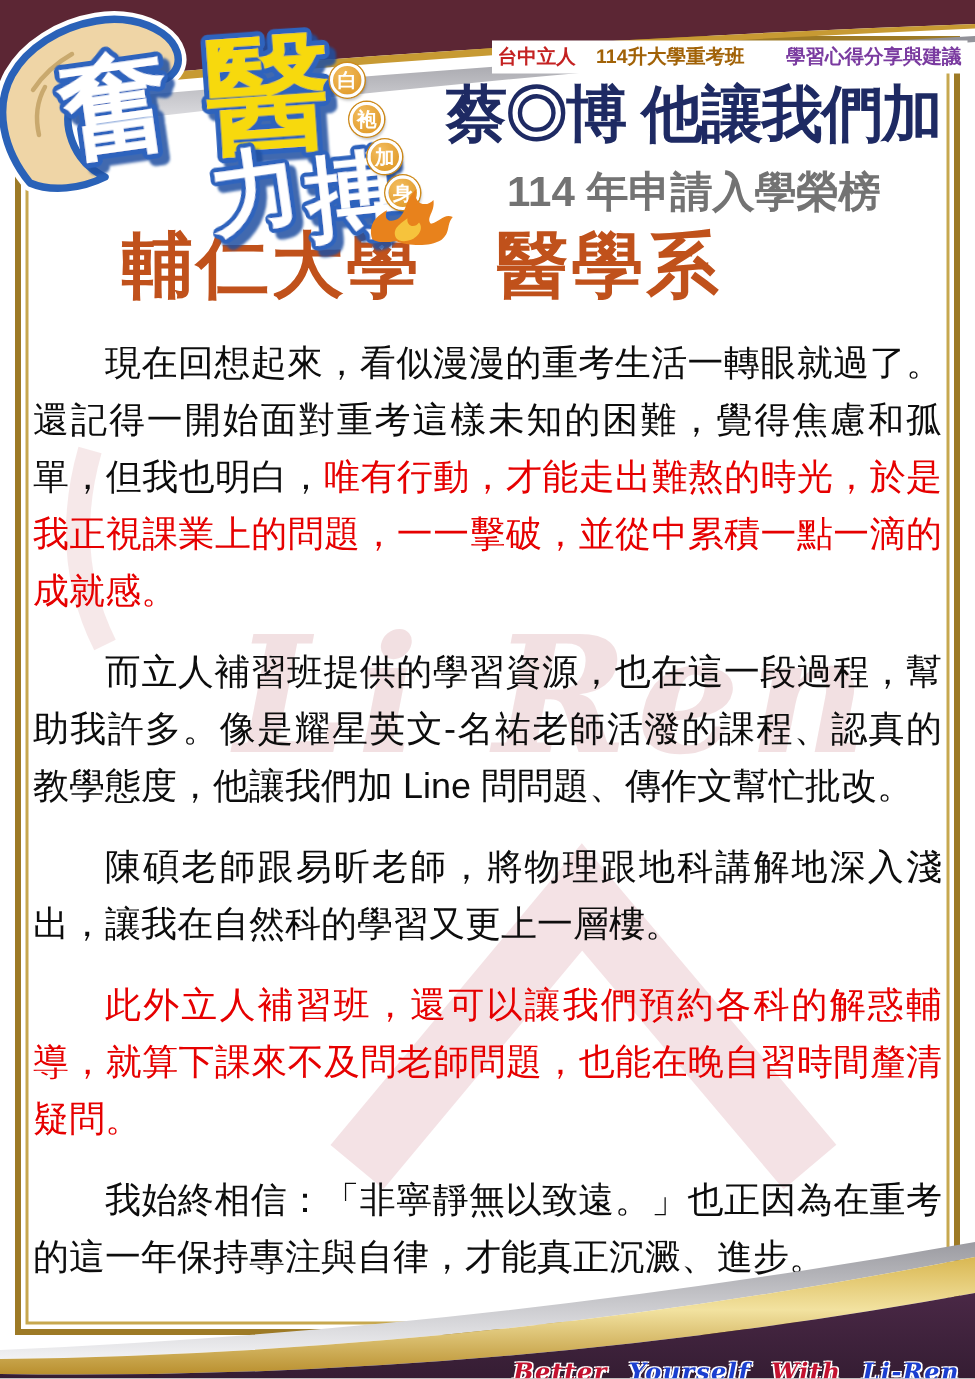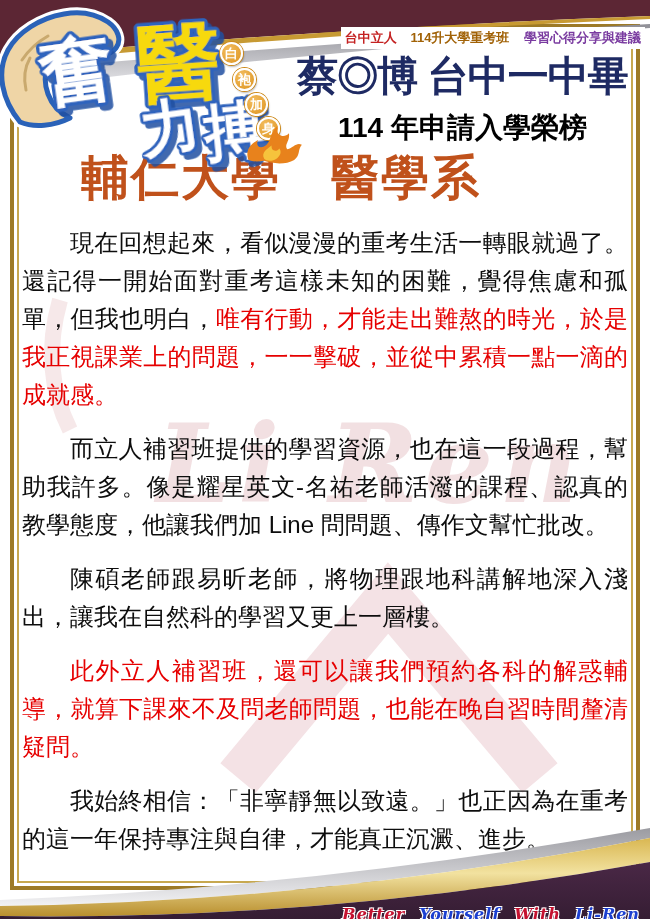--- a/index.html
+++ b/index.html
@@ -19,41 +19,41 @@
     border:2px solid #c7a84f; }
 
   
   .header-bands { position:absolute; left:0; top:0; z-index:3; }
 
   
   .tagline { position:absolute; top:27px; right:5px; z-index:6; background:#fff;
     padding:2px 4px; font-size:13px; font-weight:bold; white-space:nowrap; }
   .tg-brand   { color:#c42222; }
   .tg-program { color:#a16207; margin-left:10px; }
-  .tg-topic   { color:#7a3ba0; margin-left:11px; }
+  .tg-topic   { color:#7a3ba0; margin-left:24px; }
 
   
   .logo { position:absolute; left:0; top:0; width:340px; height:205px; z-index:7; }
   .arm  { position:absolute; left:-8px; top:0; }
   .logo-chars { position:absolute; left:0; top:0; font-family:"Liberation Sans",sans-serif; }
   .badge { position:absolute; width:23px; height:23px; border-radius:50%;
     background:radial-gradient(circle at 35% 30%, #f3bd5f, #dd9420);
     border:2px solid #fff; box-shadow:0 0 0 1px #cd8a1b, 1px 2px 2px rgba(0,0,0,.25);
     color:#fff; font-size:13px; font-weight:bold;
     display:flex; align-items:center; justify-content:center; }
   .b1{left:220px; top:42px;} .b2{left:233px; top:68px;}
   .b3{left:245px; top:93px;} .b4{left:257px; top:117px;}
   .flame { position:absolute; left:244px; top:118px; transform:rotate(6deg); }
 
   
   .name-title { position:absolute; left:280px; top:50px; width:365px; z-index:4;
     text-align:center; font-size:41px; line-height:52px; font-weight:900;
     color:#1e2a63; letter-spacing:-1px; white-space:nowrap; }
   .honor-title { position:absolute; left:280px; top:108px; width:365px; z-index:4;
-    text-align:center; font-size:28px; line-height:40px; font-weight:bold; color:#000000; }
+    text-align:center; font-size:28px; line-height:40px; font-weight:bold; color:#737373; }
   .school-title { position:absolute; left:20px; top:146px; width:522px; z-index:4;
     text-align:center; font-size:48px; line-height:64px; font-weight:900;
     color:#c0511b; letter-spacing:2px; }
 
   
   .body-text { position:absolute; left:22px; top:212px; width:606px; z-index:4;
     font-size:24px; line-height:38px; color:#0d0d0d; text-align:justify; }
   .body-text p { margin:12px 0 16px 0; text-indent:2em; }
   .seg.red { color:#e60000; }
 
@@ -122,21 +122,21 @@
     <span class="badge b2">袍</span>
     <span class="badge b3">加</span>
     <span class="badge b4">身</span>
 
     <svg class="flame" width="64" height="48" viewBox="0 0 64 48">
       <path d="M6,44 C2,34 8,28 14,24 C12,30 16,32 20,30 C28,26 24,16 32,8 C30,18 40,20 44,14 C46,22 40,26 44,30 C50,28 52,22 58,24 C54,30 58,34 52,40 C44,46 30,46 22,44 C14,46 8,46 6,44 Z" fill="#e8821c"></path>
       <path d="M22,42 C18,36 24,32 28,28 C28,34 34,34 36,30 C40,34 36,40 32,42 C28,44 24,44 22,42 Z" fill="#f6c33c"></path>
     </svg>
   </div>
 
-  <div class="name-title">蔡◎博  台中一中畢</div>
+  <div class="name-title">蔡◎博  他讓我們加</div>
   <div class="honor-title">114 年申請入學榮榜</div>
   <div class="school-title">輔仁大學　醫學系</div>
 
   <div class="body-text">
       <p><span class="seg">現在回想起來，看似漫漫的重考生活一轉眼就過了。還記得一開始面對重考這樣未知的困難，覺得焦慮和孤單，但我也明白，</span><span class="seg red">唯有行動，才能走出難熬的時光，於是我正視課業上的問題，一一擊破，並從中累積一點一滴的成就感。</span></p>
       <p><span class="seg">而立人補習班提供的學習資源，也在這一段過程，幫助我許多。像是耀星英文-名祐老師活潑的課程、認真的教學態度，他讓我們加 Line 問問題、傳作文幫忙批改。</span></p>
       <p><span class="seg">陳碩老師跟易昕老師，將物理跟地科講解地深入淺出，讓我在自然科的學習又更上一層樓。</span></p>
       <p><span class="seg red">此外立人補習班，還可以讓我們預約各科的解惑輔導，就算下課來不及問老師問題，也能在晚自習時間釐清疑問。</span></p>
       <p><span class="seg">我始終相信：「非寧靜無以致遠。」也正因為在重考的這一年保持專注與自律，才能真正沉澱、進步。</span></p>
     </div>

